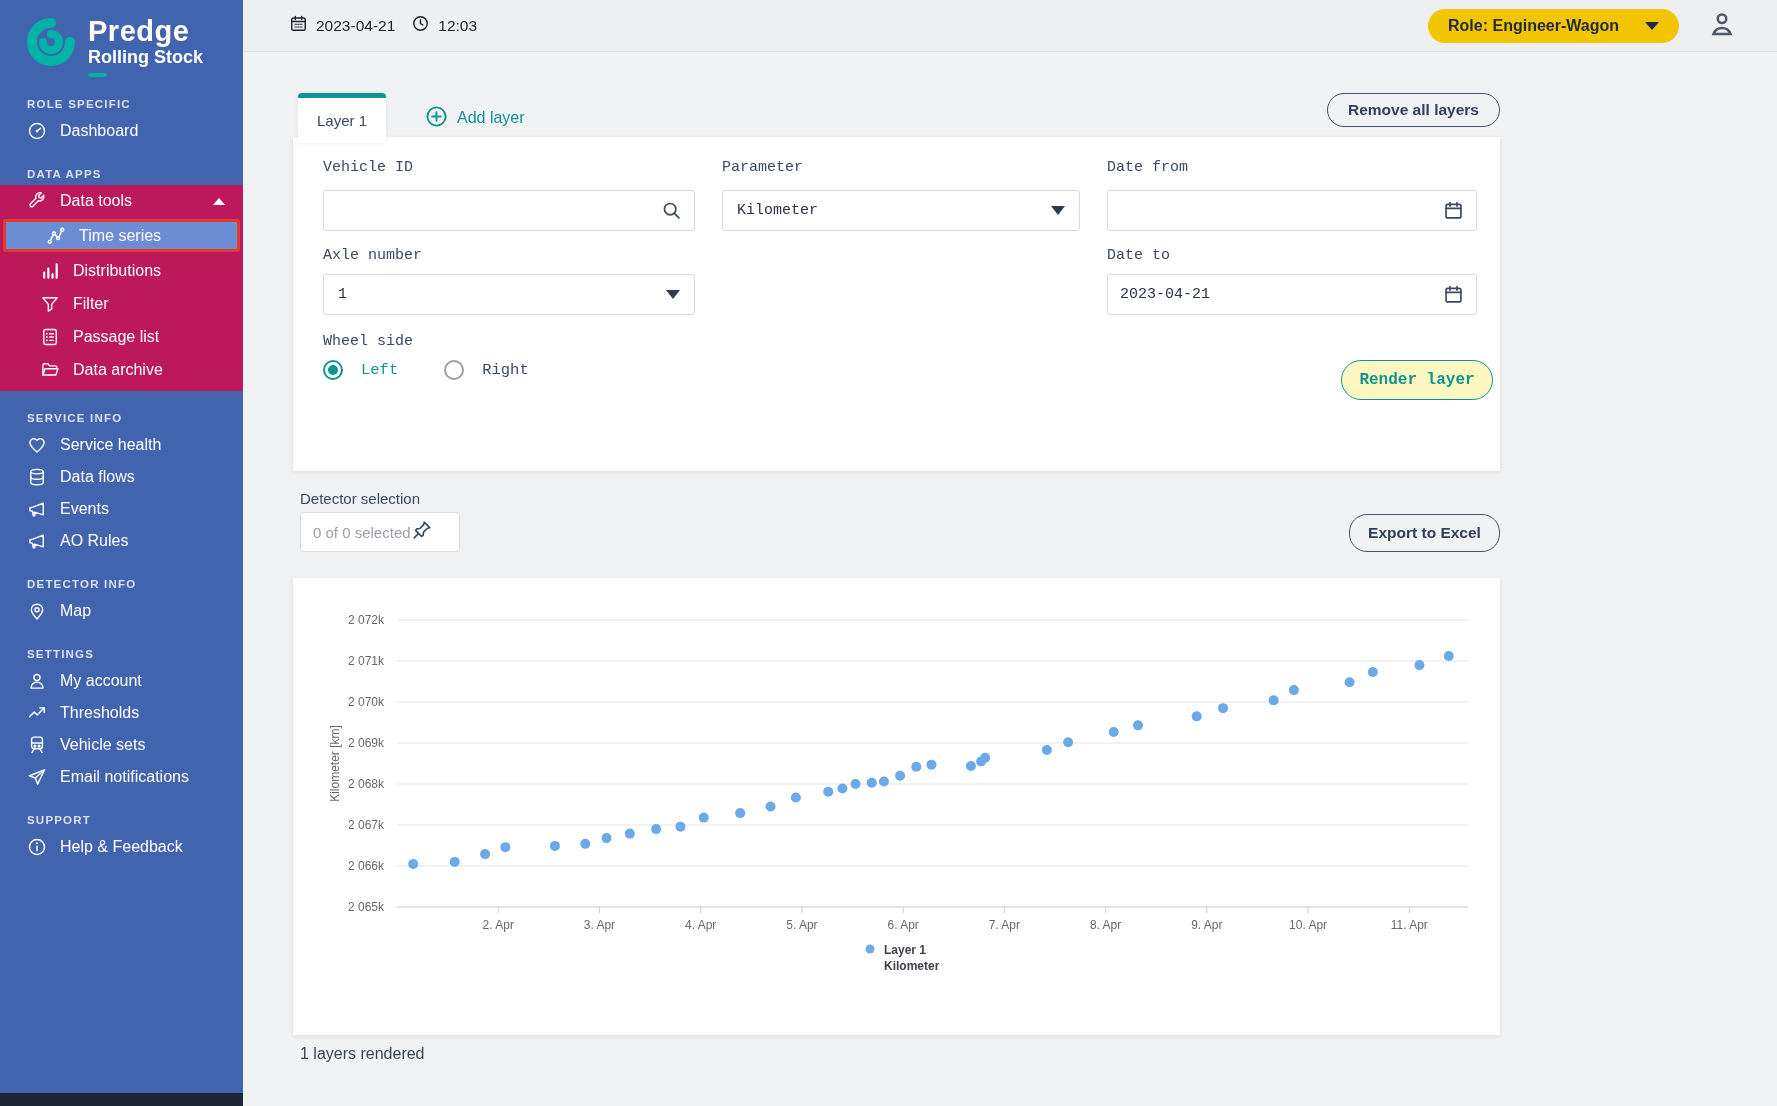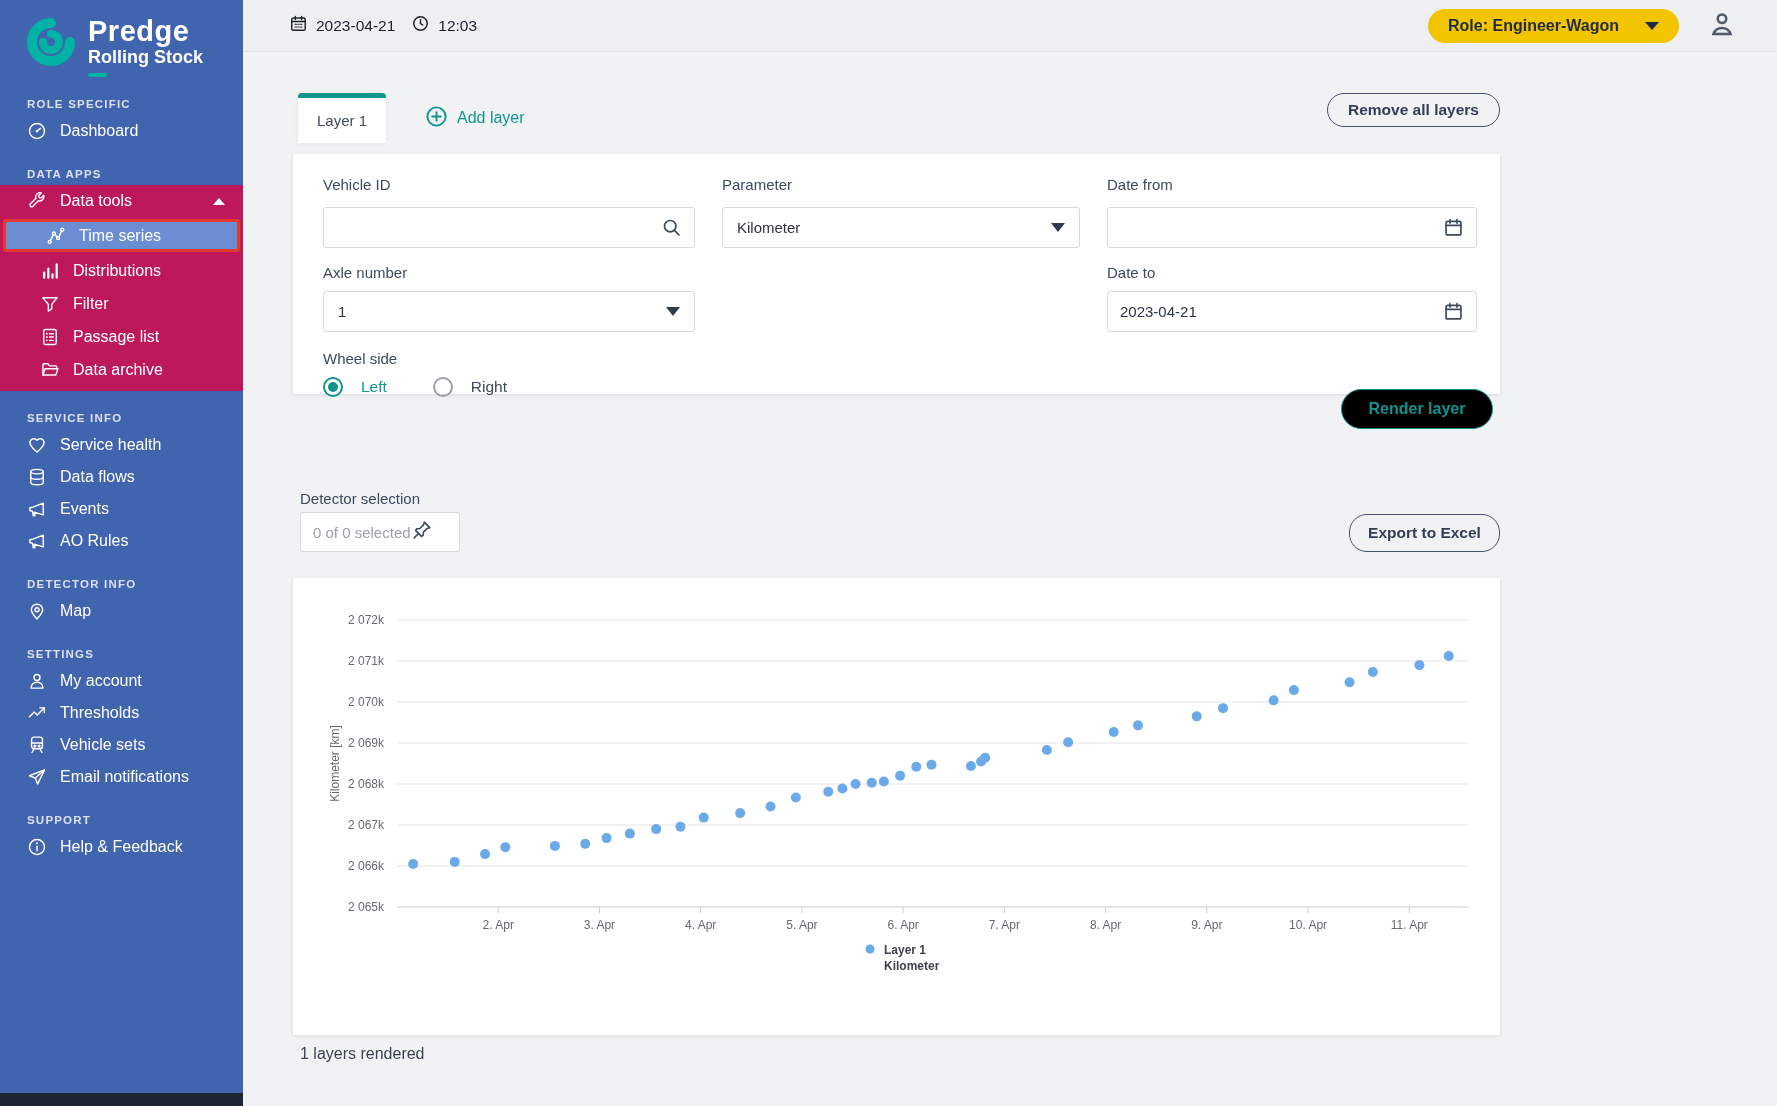--- a/index.html
+++ b/index.html
@@ -38,35 +38,35 @@
 
   
   .tab { position:absolute; left:298px; top:93px; width:88px; height:50px; background:#fff; border-top:5px solid #0f958e; border-radius:4px 4px 0 0; box-shadow:0 0 4px rgba(0,0,0,.08); z-index:3; display:flex; align-items:center; justify-content:center; font-size:15px; color:#3b4a5e; cursor:pointer; }
   .add-layer { position:absolute; left:425px; top:93px; height:50px; display:flex; align-items:center; gap:9px; color:#0f958e; font-size:16px; cursor:pointer; z-index:3; }
   .add-layer svg { width:23px; height:23px; stroke:#0f958e; stroke-width:2; fill:none; stroke-linecap:round; }
   .btn-outline { position:absolute; border:1.5px solid #44536b; color:#323f57; background:transparent; border-radius:18px; font-size:15.5px; font-weight:bold; display:flex; align-items:center; justify-content:center; cursor:pointer; font-family:inherit; }
   .remove-all { left:1327px; top:93px; width:173px; height:34px; }
   .export-excel { left:1349px; top:514px; width:151px; height:38px; background:#f1f2f4; }
 
   
-  .form-card { position:absolute; left:293px; top:154px; width:1207px; height:240px; background:#fff; box-shadow:0 1px 4px rgba(0,0,0,.10); z-index:2; }
+  .form-card { position:absolute; left:293px; top:137px; width:1207px; height:334px; background:#fff; box-shadow:0 1px 4px rgba(0,0,0,.10); z-index:2;font-family:Liberation Mono, monospace; }
   .f-label { position:absolute; font-size:15px; color:#3b4a5e; }
   .f-box { position:absolute; height:41px; border:1px solid #d7d9dc; border-radius:3px; background:#fff; display:flex; align-items:center; font-size:15px; color:#2b3445; }
   .f-box input { border:none; outline:none; flex:1; height:100%; padding:0 12px; font-size:15px; font-family:inherit; color:#2b3445; background:transparent; }
   .f-box .pad-text { padding-left:14px; }
   .f-icon { margin-left:auto; margin-right:12px; display:flex; }
   .f-icon svg { width:21px; height:21px; stroke:#3b4a5e; fill:none; stroke-width:1.9; stroke-linecap:round; }
   .sel-caret { width:0; height:0; border-left:7px solid transparent; border-right:7px solid transparent; border-top:9px solid #2f3b4f; margin-left:auto; margin-right:14px; }
   .radio-row { position:absolute; display:flex; align-items:center; gap:24px; }
   .radio { width:20px; height:20px; border-radius:50%; border:2px solid #0f958e; position:relative; cursor:pointer; flex:0 0 20px; }
   .radio.on::after { content:""; position:absolute; inset:3px; border-radius:50%; background:#0f958e; }
   .radio.off { border-color:#9aa0a8; }
   .radio-lbl-left { color:#0f958e; font-size:15.5px; margin:0 22px 0 -6px; }
   .radio-lbl-right { color:#3b4a5e; font-size:15.5px; margin-left:-6px; }
-  .render-btn { left:1048px; top:223px; width:152px; height:40px; position:absolute; border:1.5px solid #0f958e; color:#0f958e; border-radius:20px; background:#000000; font-size:16px; font-weight:bold; display:flex; align-items:center; justify-content:center; cursor:pointer; font-family:inherit;margin-top:12px; }
+  .render-btn { left:1048px; top:223px; width:152px; height:40px; position:absolute; border:1.5px solid #0f958e; color:#0f958e; border-radius:20px; background:#fef9c3; font-size:16px; font-weight:bold; display:flex; align-items:center; justify-content:center; cursor:pointer; font-family:inherit; }
 
   
   .detector-label { position:absolute; left:300px; top:490px; font-size:15px; color:#3b4a5e; }
   .detector-box { position:absolute; left:300px; top:512px; width:160px; height:40px; border:1px solid #d7d9dc; border-radius:3px; background:#fff; display:flex; align-items:center; padding:0 10px 0 12px; cursor:pointer; }
   .detector-box .txt { color:#9aa0a8; font-size:15px; }
   .detector-box svg { margin-left:auto; width:22px; height:22px; stroke:#3b4a5e; fill:none; stroke-width:1.8; stroke-linecap:round; stroke-linejoin:round; }
 
   
   .chart-card { position:absolute; left:293px; top:578px; width:1207px; height:457px; background:#fff; box-shadow:0 1px 4px rgba(0,0,0,.10); }
   .chart-card svg { display:block; width:1207px; height:457px; font-family:"Liberation Sans", sans-serif; }

